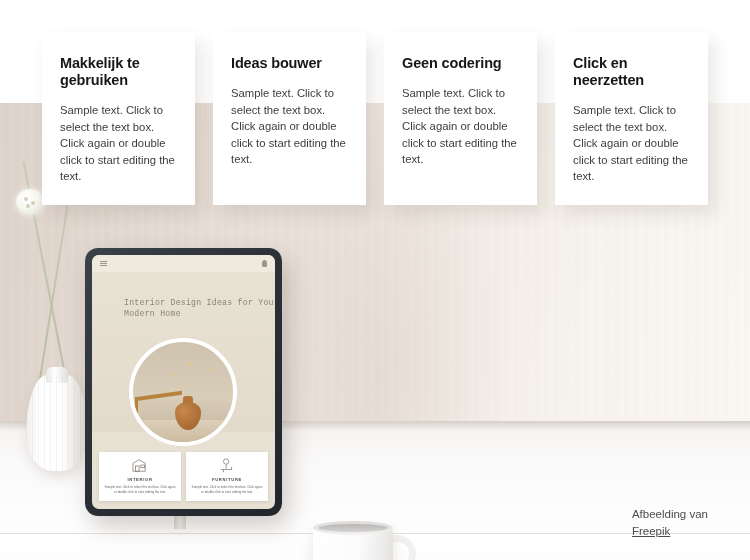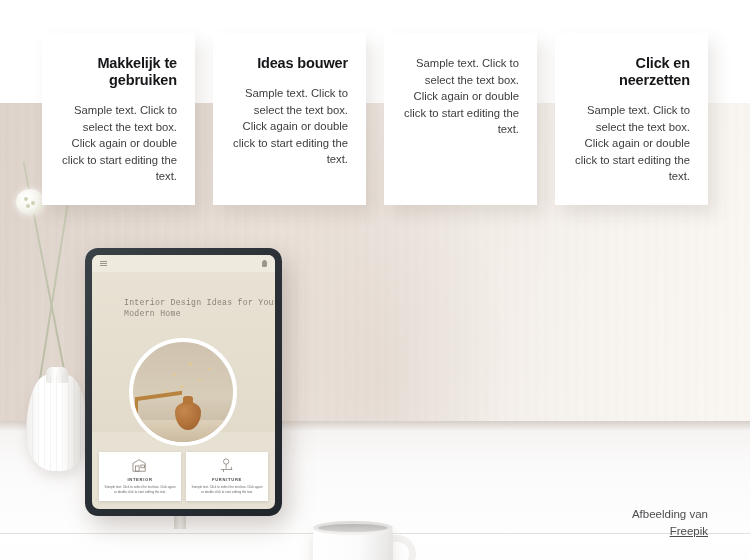--- a/index.html
+++ b/index.html
@@ -329,21 +329,20 @@
     border-radius: 0 20px 20px 0;
     box-sizing: border-box;
   }
 
   
   .cards {
     position: absolute;
     left: 42px; top: 33px;
     display: flex;
     gap: 18px;
-    text-align: right;
   }
   .card {
     width: 153px;
     min-height: 139px;
     background: #ffffff;
     box-sizing: border-box;
     padding: 22px 18px 20px;
     box-shadow: 7px 9px 16px rgba(90,75,65,.13);
   }
   .card-title {
@@ -359,21 +358,21 @@
     line-height: 16.5px;
     color: #3d3c40;
     margin: 0;
   }
 
   
   .attribution {
     position: absolute;
     right: 42px;
     bottom: 20px;
-    text-align: right;
+    text-align: left;
     font-size: 11.5px;
     line-height: 17px;
     color: #4c4b4f;
   }
   .attribution a {
     color: #4c4b4f;
     text-decoration: underline;
     margin-top: 40px;
   }
 </style>
@@ -474,20 +473,21 @@
       <h3 class="card-title">Makkelijk te gebruiken</h3>
       <p class="card-text">Sample text. Click to select the text box. Click again or double click to start editing the text.</p>
     </div>
 
     <div class="card">
       <h3 class="card-title">Ideas bouwer</h3>
       <p class="card-text">Sample text. Click to select the text box. Click again or double click to start editing the text.</p>
     </div>
 
     <div class="card">
+      <h3 class="card-title">Geen codering</h3>
       <p class="card-text">Sample text. Click to select the text box. Click again or double click to start editing the text.</p>
     </div>
 
     <div class="card">
       <h3 class="card-title">Click en neerzetten</h3>
       <p class="card-text">Sample text. Click to select the text box. Click again or double click to start editing the text.</p>
     </div>
 
   </div>
 

